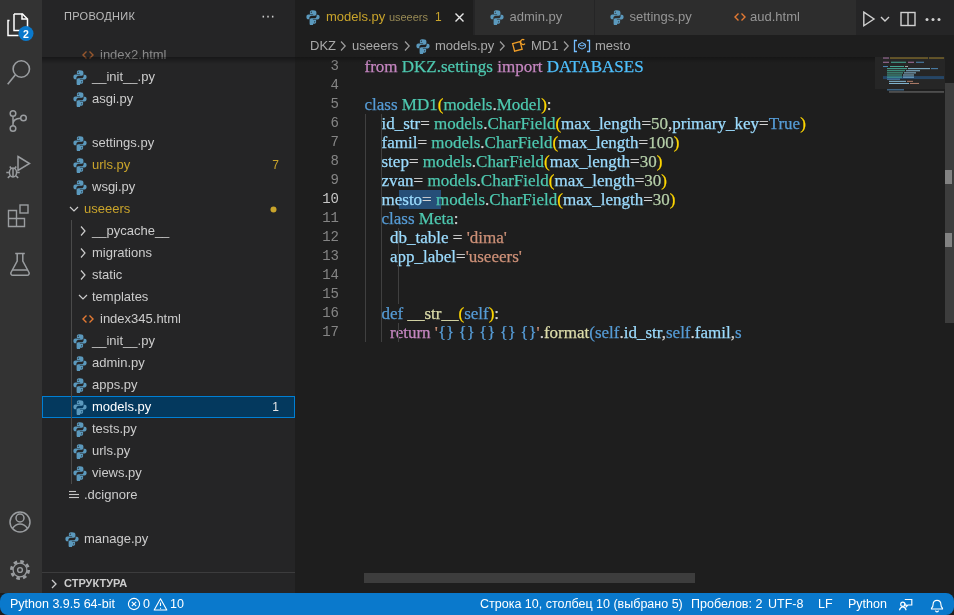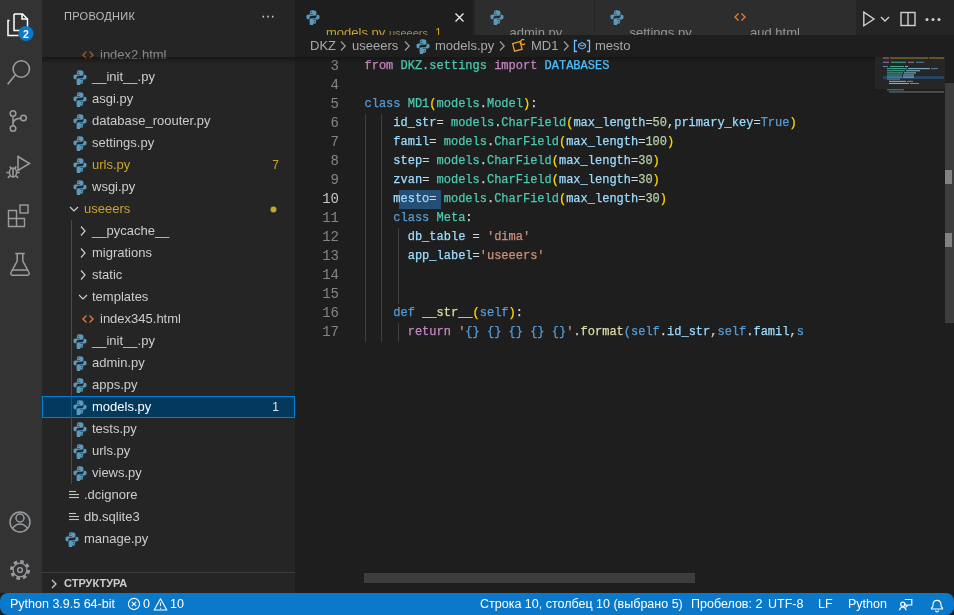--- a/index.html
+++ b/index.html
@@ -29,36 +29,36 @@
 #treeguide { left:28.5px; top:220px; width:1px; height:264px; background:#4a4a4a; }
 #outline { left:0; top:572px; width:253px; height:21px; border-top:1px solid #3c3c3d; }
 #outlbl { left:22px; top:4px; font-size:11px; font-weight:bold; color:#cccccc; }
 .sel { background:#04395e; outline:1px solid #007fd4; outline-offset:-1px; color:#ffffff; }
 
 
 #edgroup { left:295px; top:0; width:659px; height:593px; background:#1e1e1e; }
 #tabbar { left:0; top:0; width:659px; height:35px; background:#252526; }
 .tab { position:absolute; top:0; height:35px; }
 .tab .ticon { position:absolute; left:10px; top:9px; }
-.tab .tname { position:absolute; left:31px; top:25px; font-size:13px; white-space:nowrap; }
+.tab .tname { position:absolute; left:31px; top:9px; font-size:13px; white-space:nowrap; }
 .tab2i .ticon { left:14px; } .tab2i .tname { left:35px; }
 .tab4i .ticon { left:12px; } .tab4i .tname { left:30px; }
 #tab1 { left:0; width:178px; background:#1e1e1e; }
 #tab2 { left:179.5px; width:119px; background:#2d2d2d; }
 #tab3 { left:299.5px; width:125px; background:#2d2d2d; }
 #tab4 { left:425px; width:136px; background:#2d2d2d; }
 #crumbs { left:0; top:35px; width:659px; height:22px; background:#1e1e1e;
   font-size:13px; color:#a9a9a9; line-height:22px; }
 #codeshadow { left:0; top:57px; width:580px; height:6px; z-index:6;
   background:linear-gradient(to bottom, rgba(0,0,0,0.28), rgba(0,0,0,0)); }
 
 
 #code { left:0; top:57px; width:580px; height:516px; overflow:hidden; }
 .cl-line { position:absolute; left:69.5px; height:19px; line-height:19px;
-  font-family:Liberation Mono, monospace; font-size:12px; white-space:pre; color:#d4d4d4; -webkit-text-stroke:0.25px currentColor; }
+  font-family:Liberation Serif, serif; font-size:17px; white-space:pre; color:#d4d4d4; -webkit-text-stroke:0.25px currentColor; }
 .lnum { position:absolute; width:30px; text-align:right; height:19px; line-height:19px;
   font-family:"Liberation Mono", monospace; font-size:14px; color:#858585; left:14px; }
 .guide { position:absolute; width:1px; background:#404040; }
 .tk-kc { color:#c586c0; } 
 .tk-k  { color:#569cd6; } 
 .tk-cl { color:#4ec9b0; } 
 .tk-v  { color:#9cdcfe; } 
 .tk-n  { color:#b5cea8; } 
 .tk-s  { color:#ce9178; } 
 .tk-g  { color:#ffd700; } 
@@ -150,27 +150,20 @@
           </svg>
           <span class="lbl " style="left:50px">__init__.py</span>
         </div>
         <div class="row" style="top:46px">
           <svg class="ficon" style="left:30px" width="16" height="16" viewBox="0 0 16 16">
             <path d="M7.9 1.2c-3.2 0-3 1.4-3 2.1v1.6h3.2v.7H3.3c-1 0-1.9.8-1.9 2.3 0 1.6.8 2.4 1.8 2.4h1.2v-1.5c0-1.1 1-2.1 2.1-2.1h3.2c.9 0 1.7-.8 1.7-1.7V3.3c0-1.2-1-2.1-3.5-2.1zM6.3 2.6a.6.6 0 1 1 0 1.2.6.6 0 0 1 0-1.2z" fill="#5b99bd"></path>
             <path d="M8.1 14.8c3.2 0 3-1.4 3-2.1v-1.6H7.9v-.7h4.8c1 0 1.9-.8 1.9-2.3 0-1.6-.8-2.4-1.8-2.4h-1.2v1.5c0 1.1-1 2.1-2.1 2.1H6.3c-.9 0-1.7.8-1.7 1.7v3.7c0 1.2 1 2.1 3.5 2.1zm1.6-1.4a.6.6 0 1 1 0-1.2.6.6 0 0 1 0 1.2z" fill="#5b99bd"></path>
           </svg>
           <span class="lbl " style="left:50px">asgi.py</span>
         </div>
-        <div class="row" style="top:68px">
-          <svg class="ficon" style="left:30px" width="16" height="16" viewBox="0 0 16 16">
-            <path d="M7.9 1.2c-3.2 0-3 1.4-3 2.1v1.6h3.2v.7H3.3c-1 0-1.9.8-1.9 2.3 0 1.6.8 2.4 1.8 2.4h1.2v-1.5c0-1.1 1-2.1 2.1-2.1h3.2c.9 0 1.7-.8 1.7-1.7V3.3c0-1.2-1-2.1-3.5-2.1zM6.3 2.6a.6.6 0 1 1 0 1.2.6.6 0 0 1 0-1.2z" fill="#5b99bd"></path>
-            <path d="M8.1 14.8c3.2 0 3-1.4 3-2.1v-1.6H7.9v-.7h4.8c1 0 1.9-.8 1.9-2.3 0-1.6-.8-2.4-1.8-2.4h-1.2v1.5c0 1.1-1 2.1-2.1 2.1H6.3c-.9 0-1.7.8-1.7 1.7v3.7c0 1.2 1 2.1 3.5 2.1zm1.6-1.4a.6.6 0 1 1 0-1.2.6.6 0 0 1 0 1.2z" fill="#5b99bd"></path>
-          </svg>
-          <span class="lbl " style="left:50px">database_roouter.py</span>
-        </div>
         <div class="row" style="top:90px">
           <svg class="ficon" style="left:30px" width="16" height="16" viewBox="0 0 16 16">
             <path d="M7.9 1.2c-3.2 0-3 1.4-3 2.1v1.6h3.2v.7H3.3c-1 0-1.9.8-1.9 2.3 0 1.6.8 2.4 1.8 2.4h1.2v-1.5c0-1.1 1-2.1 2.1-2.1h3.2c.9 0 1.7-.8 1.7-1.7V3.3c0-1.2-1-2.1-3.5-2.1zM6.3 2.6a.6.6 0 1 1 0 1.2.6.6 0 0 1 0-1.2z" fill="#5b99bd"></path>
             <path d="M8.1 14.8c3.2 0 3-1.4 3-2.1v-1.6H7.9v-.7h4.8c1 0 1.9-.8 1.9-2.3 0-1.6-.8-2.4-1.8-2.4h-1.2v1.5c0 1.1-1 2.1-2.1 2.1H6.3c-.9 0-1.7.8-1.7 1.7v3.7c0 1.2 1 2.1 3.5 2.1zm1.6-1.4a.6.6 0 1 1 0-1.2.6.6 0 0 1 0 1.2z" fill="#5b99bd"></path>
           </svg>
           <span class="lbl " style="left:50px">settings.py</span>
         </div>
         <div class="row" style="top:112px">
           <svg class="ficon" style="left:30px" width="16" height="16" viewBox="0 0 16 16">
             <path d="M7.9 1.2c-3.2 0-3 1.4-3 2.1v1.6h3.2v.7H3.3c-1 0-1.9.8-1.9 2.3 0 1.6.8 2.4 1.8 2.4h1.2v-1.5c0-1.1 1-2.1 2.1-2.1h3.2c.9 0 1.7-.8 1.7-1.7V3.3c0-1.2-1-2.1-3.5-2.1zM6.3 2.6a.6.6 0 1 1 0 1.2.6.6 0 0 1 0-1.2z" fill="#5b99bd"></path>
@@ -277,30 +270,20 @@
         </div>
         <div class="row" style="top:442px">
           <svg class="ficon" style="left:24px" width="16" height="16" viewBox="0 0 16 16">
             <g stroke="#c5c5c5" stroke-width="1.1">
               <line x1="3" y1="4.5" x2="10" y2="4.5"></line>
               <line x1="3" y1="7.5" x2="13" y2="7.5"></line>
               <line x1="3" y1="10.5" x2="13" y2="10.5"></line>
             </g>
           </svg>
           <span class="lbl " style="left:42px">.dcignore</span>
-        </div>
-        <div class="row" style="top:464px">
-          <svg class="ficon" style="left:24px" width="16" height="16" viewBox="0 0 16 16">
-            <g stroke="#c5c5c5" stroke-width="1.1">
-              <line x1="3" y1="4.5" x2="10" y2="4.5"></line>
-              <line x1="3" y1="7.5" x2="13" y2="7.5"></line>
-              <line x1="3" y1="10.5" x2="13" y2="10.5"></line>
-            </g>
-          </svg>
-          <span class="lbl " style="left:42px">db.sqlite3</span>
         </div>
         <div class="row" style="top:486px">
           <svg class="ficon" style="left:22px" width="16" height="16" viewBox="0 0 16 16">
             <path d="M7.9 1.2c-3.2 0-3 1.4-3 2.1v1.6h3.2v.7H3.3c-1 0-1.9.8-1.9 2.3 0 1.6.8 2.4 1.8 2.4h1.2v-1.5c0-1.1 1-2.1 2.1-2.1h3.2c.9 0 1.7-.8 1.7-1.7V3.3c0-1.2-1-2.1-3.5-2.1zM6.3 2.6a.6.6 0 1 1 0 1.2.6.6 0 0 1 0-1.2z" fill="#5b99bd"></path>
             <path d="M8.1 14.8c3.2 0 3-1.4 3-2.1v-1.6H7.9v-.7h4.8c1 0 1.9-.8 1.9-2.3 0-1.6-.8-2.4-1.8-2.4h-1.2v1.5c0 1.1-1 2.1-2.1 2.1H6.3c-.9 0-1.7.8-1.7 1.7v3.7c0 1.2 1 2.1 3.5 2.1zm1.6-1.4a.6.6 0 1 1 0-1.2.6.6 0 0 1 0 1.2z" fill="#5b99bd"></path>
           </svg>
           <span class="lbl " style="left:42px">manage.py</span>
         </div>
       </div>
     <div id="treeguide" class="abs"></div>

